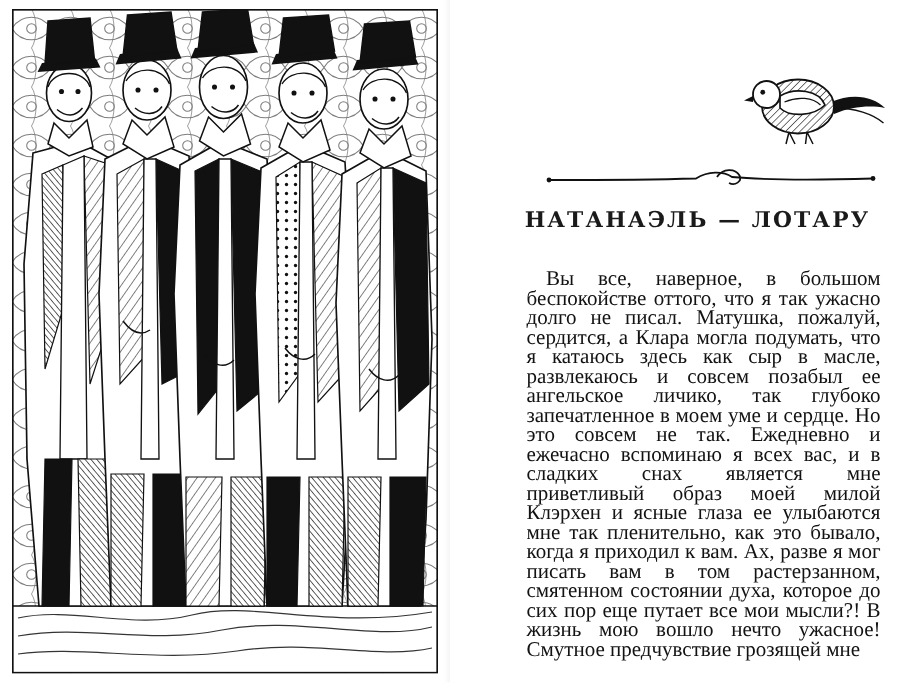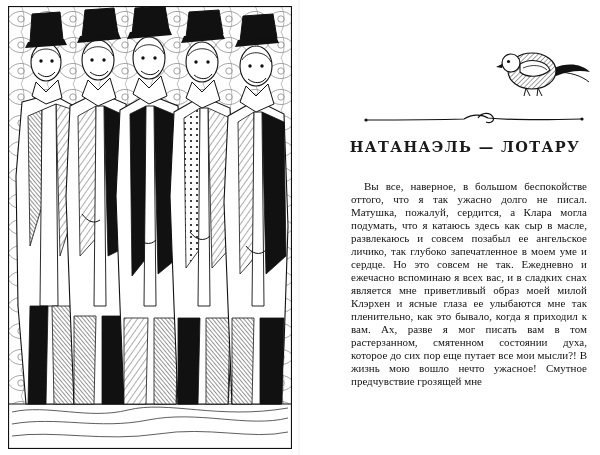--- a/index.html
+++ b/index.html
@@ -74,21 +74,21 @@
     font-weight: 700;
     color: #1a1a1a;
     text-transform: uppercase;
   }
   .body-text {
     position: absolute;
     left: 51px;
     top: 180px;
     width: 236px;
     font-family: "Liberation Serif", serif;
-    font-size: 11px;
+    font-size: 14px;
     line-height: 13.0px;
     color: #121212;
     text-align: justify;
     text-justify: inter-word;
     hyphens: manual;
   }
   .body-text p {
     margin: 0;
     text-indent: 13px;
   }

